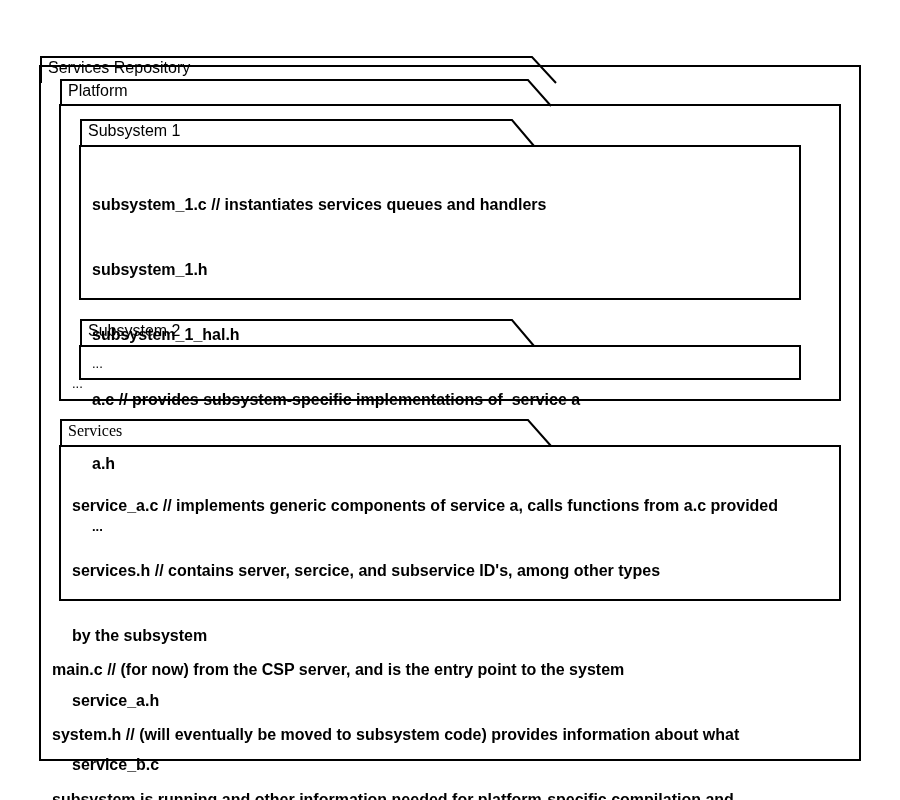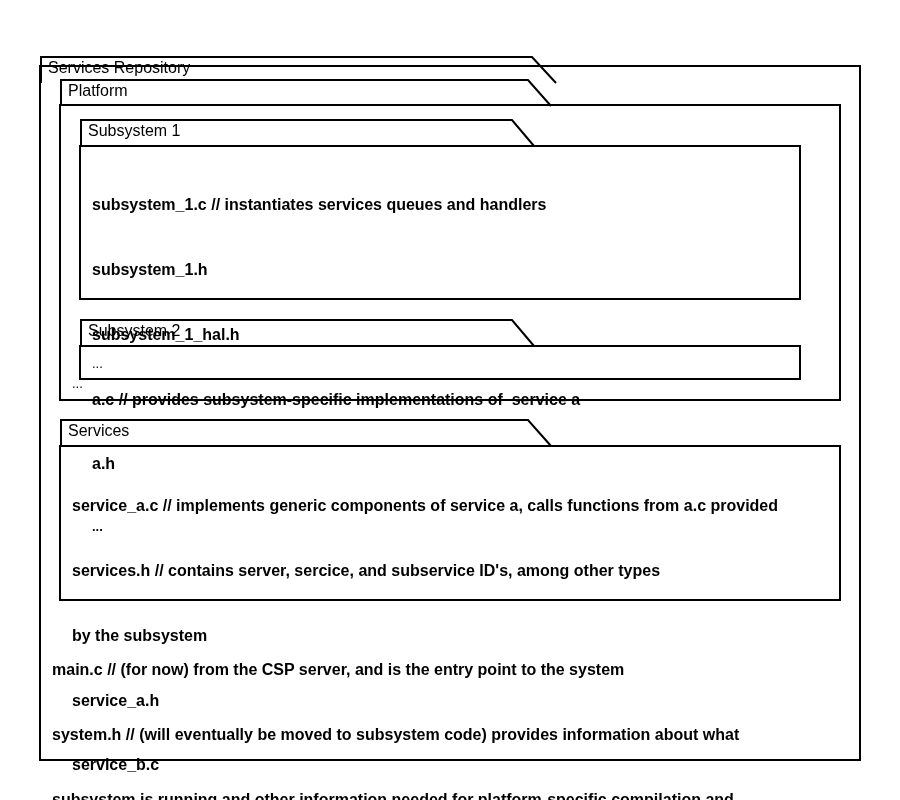--- a/index.html
+++ b/index.html
@@ -51,21 +51,21 @@
   <svg width="458" height="28">
     <polyline points="1,27 1,1 432,1 454,27" fill="none" stroke="#000" stroke-width="2"></polyline>
   </svg>
   <span class="tab-label">Subsystem 2</span>
 </div>
 <div class="pkg-body" style="left:79px; top:345px; width:722px; height:35px;"></div>
 <div class="ellipsis" style="left:92px; top:356px;">...</div>
 
 <div class="ellipsis" style="left:72px; top:376px;">...</div>
 
-<div class="pkg-tab" style="left:60px; top:419px; width:494px; height:28px;">
+<div class="pkg-tab" style="left:60px; top:419px; width:494px; height:28px;font-family:Liberation Serif, serif;">
   <svg width="494" height="28">
     <polyline points="1,27 1,1 468,1 491,27" fill="none" stroke="#000" stroke-width="2"></polyline>
   </svg>
   <span class="tab-label">Services</span>
 </div>
 <div class="pkg-body" style="left:59px; top:445px; width:782px; height:156px;"></div>
 <div class="lines" style="left:72px; top:452px;">
   <div>service_a.c // implements generic components of service a, calls functions from a.c provided</div>
   <div>services.h // contains server, sercice, and subservice ID's, among other types</div>
   <div>by the subsystem</div>

